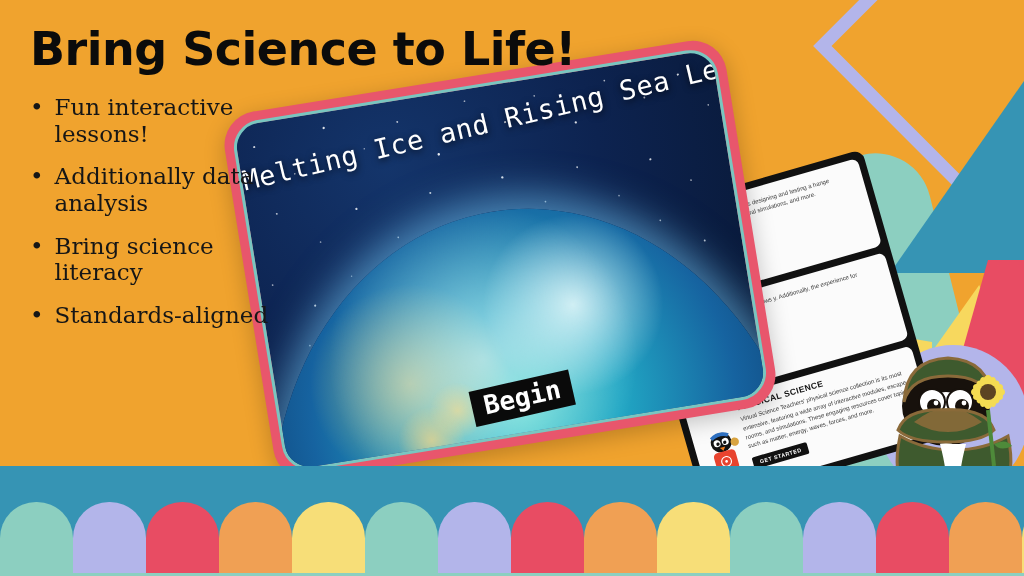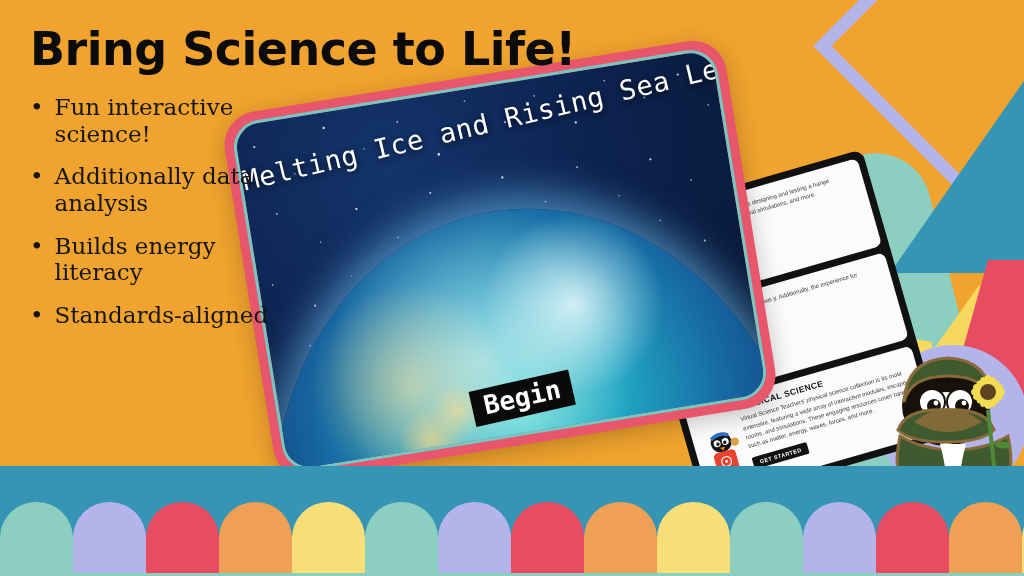--- a/index.html
+++ b/index.html
@@ -279,29 +279,29 @@
         <span>Melting Ice and Rising Sea Levels</span>
       </div>
       <div class="begin">Begin</div>
     </div>
   </div>
 
   <h1 class="headline">Bring Science to Life!</h1>
   <ul class="bullets">
     <li class="bullet">
       <span class="dot">•</span>
-      <span class="txt">Fun interactive science!</span>
+      <span class="txt">Fun interactive lessons!</span>
     </li>
     <li class="bullet">
       <span class="dot">•</span>
       <span class="txt">Additionally data analysis</span>
     </li>
     <li class="bullet">
       <span class="dot">•</span>
-      <span class="txt">Builds energy literacy</span>
+      <span class="txt">Bring science literacy</span>
     </li>
     <li class="bullet">
       <span class="dot">•</span>
       <span class="txt">Standards-aligned</span>
     </li>
   </ul>
 
   <svg class="mascot" viewBox="0 0 140 150">
     <ellipse cx="62" cy="62" rx="44" ry="40" fill="#17110C"></ellipse>
     <ellipse cx="62" cy="74" rx="26" ry="26" fill="#fff"></ellipse>

